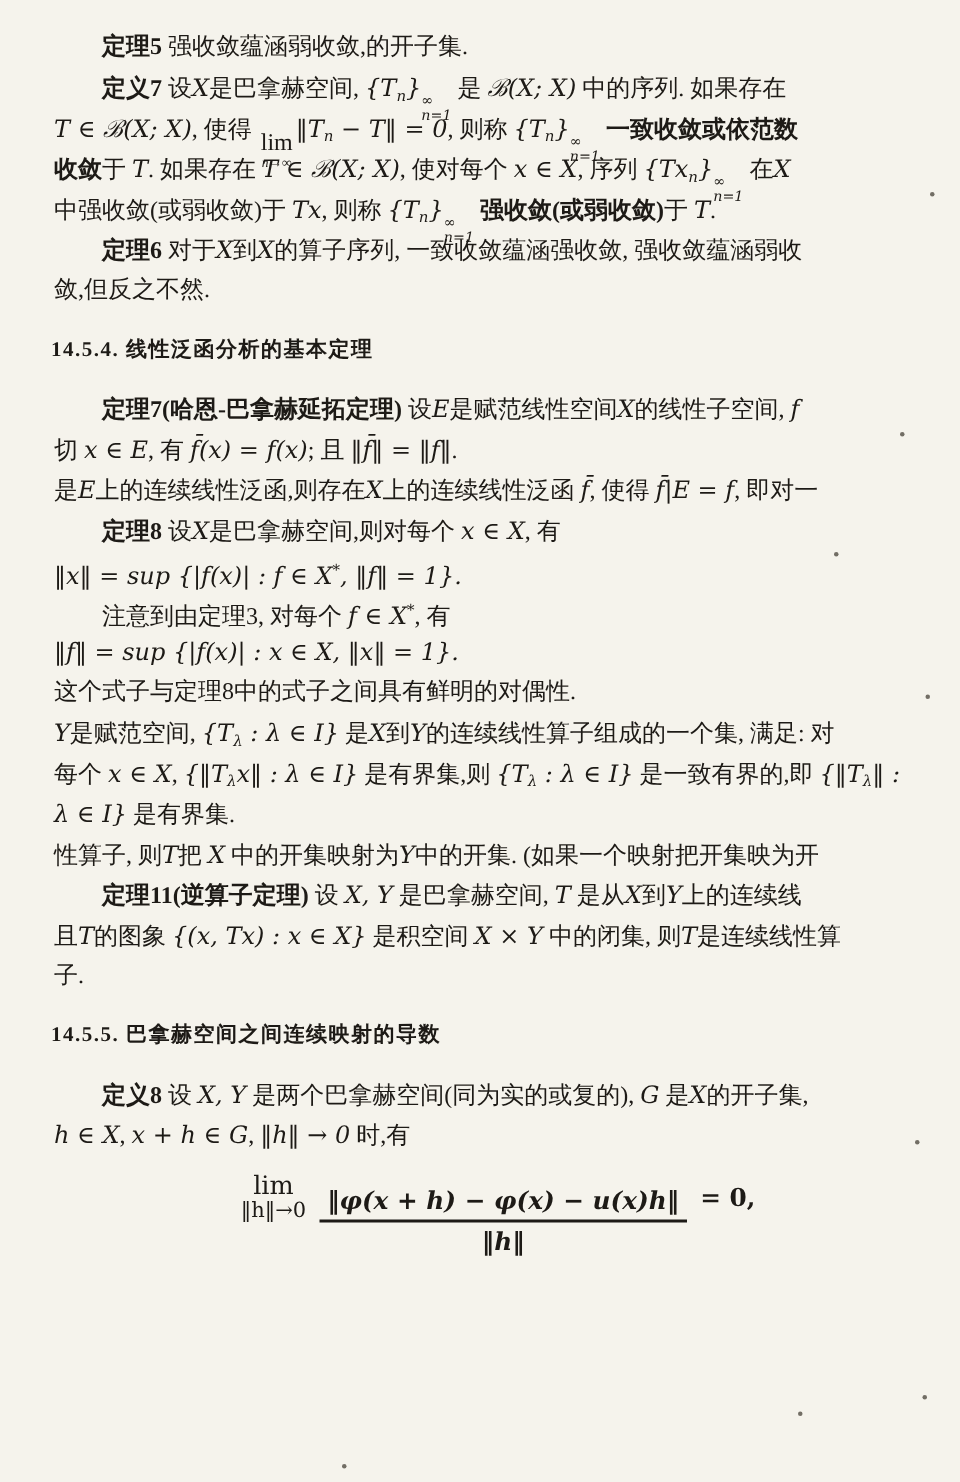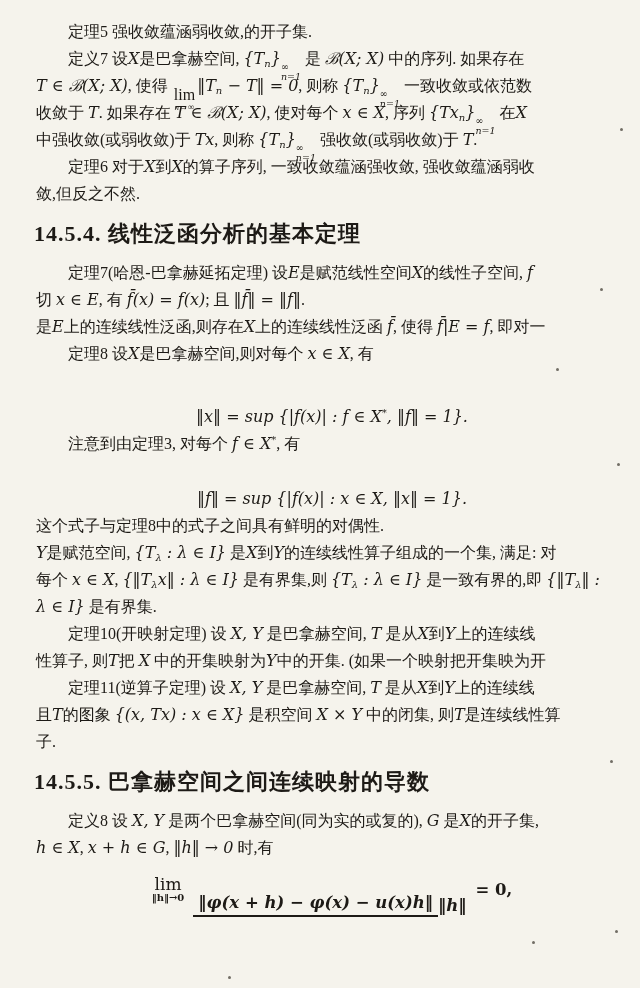--- a/index.html
+++ b/index.html
@@ -15,30 +15,30 @@
     padding:18px 12px 0 36px;
   }
   .line{
     height:27px;
     line-height:27px;
     font-size:16px;
     white-space:nowrap;
     overflow:visible;
   }
   .indent{padding-left:32px;}
-  .center{text-align:center;margin-top:32px;}
+  .center{text-align:left;}
   .heading{
-    font-size:22px;
+    font-size:14px;
     font-weight:600;
     letter-spacing:1px;
     margin:14px 0 12px -2px;
     line-height:26px;
     white-space:nowrap;
   }
-  .sb{font-weight:400;}
+  .sb{font-weight:700;}
   .sm{font-style:italic;font-family:"DejaVu Serif","Liberation Serif",serif;}
   .ssub{font-size:10px;vertical-align:-3px;letter-spacing:0;}
   .ssup{font-size:10px;vertical-align:6px;letter-spacing:0;}
   .stk{
     display:inline-flex;flex-direction:column;align-items:flex-start;
     font-size:9.5px;line-height:1.05;vertical-align:-6px;
     font-style:italic;font-family:"DejaVu Serif",serif;
   }
   .limw{
     display:inline-flex;flex-direction:column;align-items:center;
@@ -47,22 +47,22 @@
   .limm{font-size:16px;font-style:normal;}
   .limu{font-size:9px;font-style:italic;}
   .disp{
     height:56px;
     display:flex;justify-content:center;align-items:center;gap:9px;
     font-size:16.5px;
     font-family:"DejaVu Serif","Liberation Serif",serif;
   }
   .dlim{display:inline-flex;flex-direction:column;align-items:center;line-height:1;}
   .limm2{font-size:17px;}
-  .limu2{font-size:10px;font-weight:700;}
-  .frac{display:inline-flex;font-style:italic;margin-top:32px;}
+  .limu2{font-size:14px;font-weight:400;}
+  .frac{display:inline-flex;flex-direction:column;align-items:center;font-style:italic;margin-top:32px;}
   .fnum{padding:0 5px 3px;border-bottom:2px solid #1d1a16;font-weight:600;}
   .fden{padding-top:3px;font-weight:600;}
   .frhs{font-weight:600;}
   .speck{position:absolute;background:#3a352c;border-radius:50%;}
 </style>
 </head>
 <body>
 
 <div class="page">
   <div class="text-body">
@@ -93,21 +93,20 @@
       <div class="line"><span>切 </span><span class="sm">x ∈ E</span><span>, 有 </span><span class="sm">f̄(x) = f(x)</span><span>; 且 </span><span class="sm">‖f̄‖ = ‖f‖</span><span>.</span></div>
       <div class="line"><span>是</span><span class="sm">E</span><span>上的连续线性泛函,则存在</span><span class="sm">X</span><span>上的连续线性泛函 </span><span class="sm">f̄</span><span>, 使得 </span><span class="sm">f̄|E = f</span><span>, 即对一</span></div>
       <div class="line indent"><span class="sb">定理8</span><span>  设</span><span class="sm">X</span><span>是巴拿赫空间,则对每个 </span><span class="sm">x ∈ X</span><span>, 有</span></div>
       <div class="line center"><span class="sm">‖x‖ = sup {|f(x)| : f ∈ X</span><span class="sm ssup">*</span><span class="sm">, ‖f‖ = 1}.</span></div>
       <div class="line indent"><span>注意到由定理3, 对每个 </span><span class="sm">f ∈ X</span><span class="sm ssup">*</span><span>, 有</span></div>
       <div class="line center"><span class="sm">‖f‖ = sup {|f(x)| : x ∈ X, ‖x‖ = 1}.</span></div>
       <div class="line"><span>这个式子与定理8中的式子之间具有鲜明的对偶性.</span></div>
       <div class="line"><span class="sm">Y</span><span>是赋范空间, </span><span class="sm">{T</span><span class="sm ssub">λ</span><span class="sm"> : λ ∈ I}</span><span> 是</span><span class="sm">X</span><span>到</span><span class="sm">Y</span><span>的连续线性算子组成的一个集, 满足: 对</span></div>
       <div class="line"><span>每个 </span><span class="sm">x ∈ X</span><span>, </span><span class="sm">{‖T</span><span class="sm ssub">λ</span><span class="sm">x‖ : λ ∈ I}</span><span> 是有界集,则 </span><span class="sm">{T</span><span class="sm ssub">λ</span><span class="sm"> : λ ∈ I}</span><span> 是一致有界的,即 </span><span class="sm">{‖T</span><span class="sm ssub">λ</span><span class="sm">‖ :</span></div>
       <div class="line"><span class="sm">λ ∈ I}</span><span> 是有界集.</span></div>
-      <div class="line indent"><span class="sb">定理10(开映射定理)</span><span>  设 </span><span class="sm">X, Y</span><span> 是巴拿赫空间, </span><span class="sm">T</span><span> 是从</span><span class="sm">X</span><span>到</span><span class="sm">Y</span><span>上的连续线</span></div>
       <div class="line"><span>性算子, 则</span><span class="sm">T</span><span>把 </span><span class="sm">X</span><span> 中的开集映射为</span><span class="sm">Y</span><span>中的开集. (如果一个映射把开集映为开</span></div>
       <div class="line indent"><span class="sb">定理11(逆算子定理)</span><span>  设 </span><span class="sm">X, Y</span><span> 是巴拿赫空间, </span><span class="sm">T</span><span> 是从</span><span class="sm">X</span><span>到</span><span class="sm">Y</span><span>上的连续线</span></div>
       <div class="line"><span>且</span><span class="sm">T</span><span>的图象 </span><span class="sm">{(x, Tx) : x ∈ X}</span><span> 是积空间 </span><span class="sm">X × Y</span><span> 中的闭集, 则</span><span class="sm">T</span><span>是连续线性算</span></div>
       <div class="line"><span>子.</span></div>
       <div class="heading">14.5.5. 巴拿赫空间之间连续映射的导数</div>
       <div class="line indent"><span class="sb">定义8</span><span>  设 </span><span class="sm">X, Y</span><span> 是两个巴拿赫空间(同为实的或复的), </span><span class="sm">G</span><span> 是</span><span class="sm">X</span><span>的开子集,</span></div>
       <div class="line"><span class="sm">h ∈ X</span><span>, </span><span class="sm">x + h ∈ G</span><span>, </span><span class="sm">‖h‖ → 0</span><span> 时,有</span></div>
       <div class="disp">
         <span class="dlim">
           <span class="limm2">lim</span>

